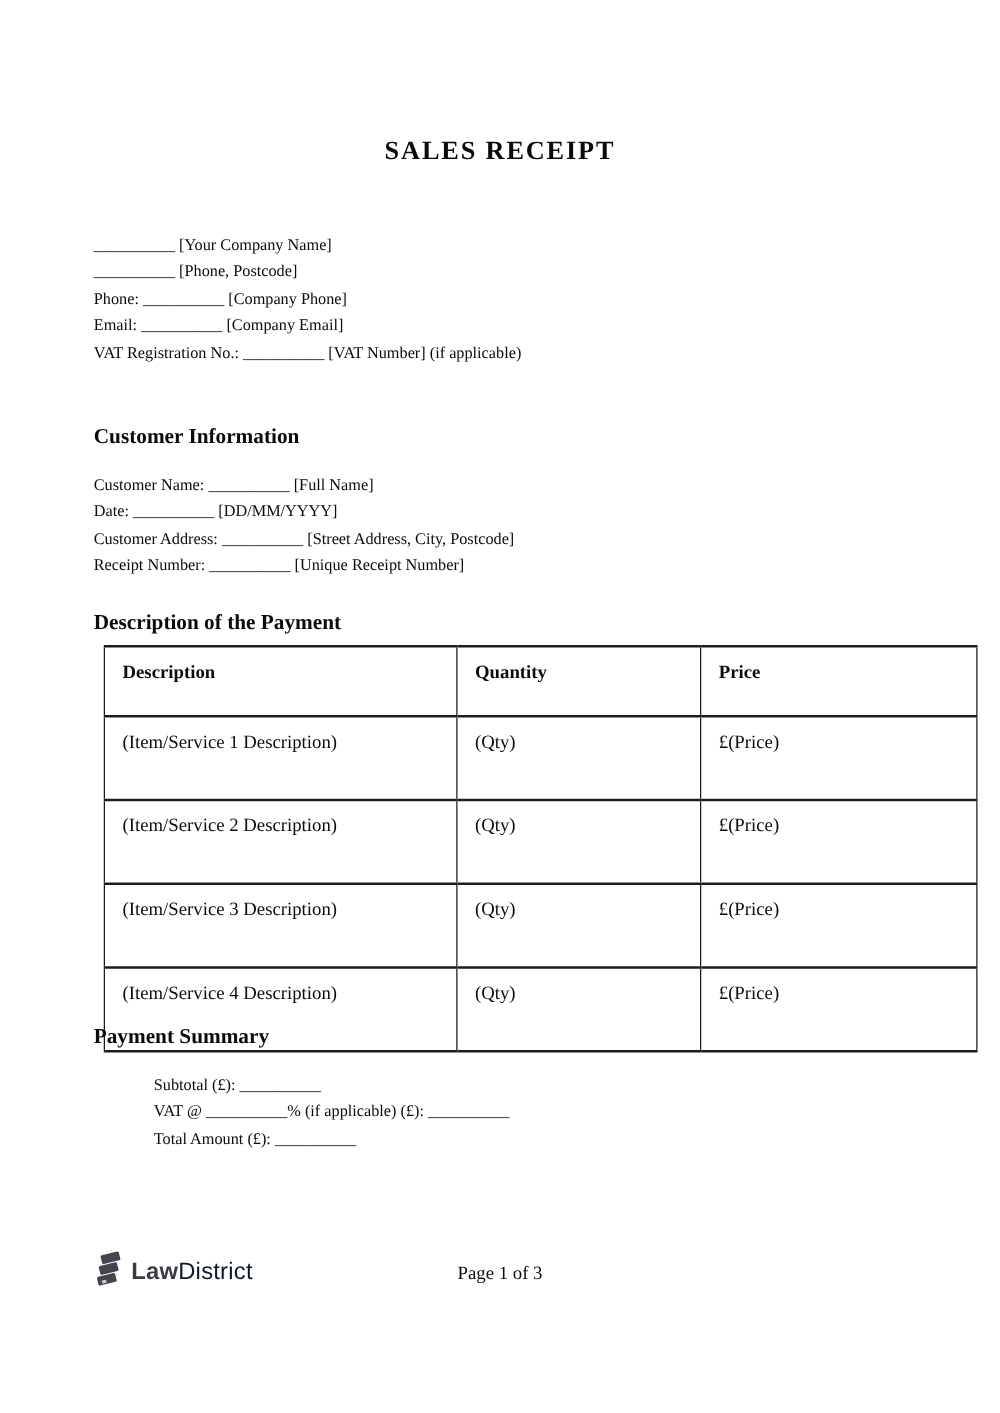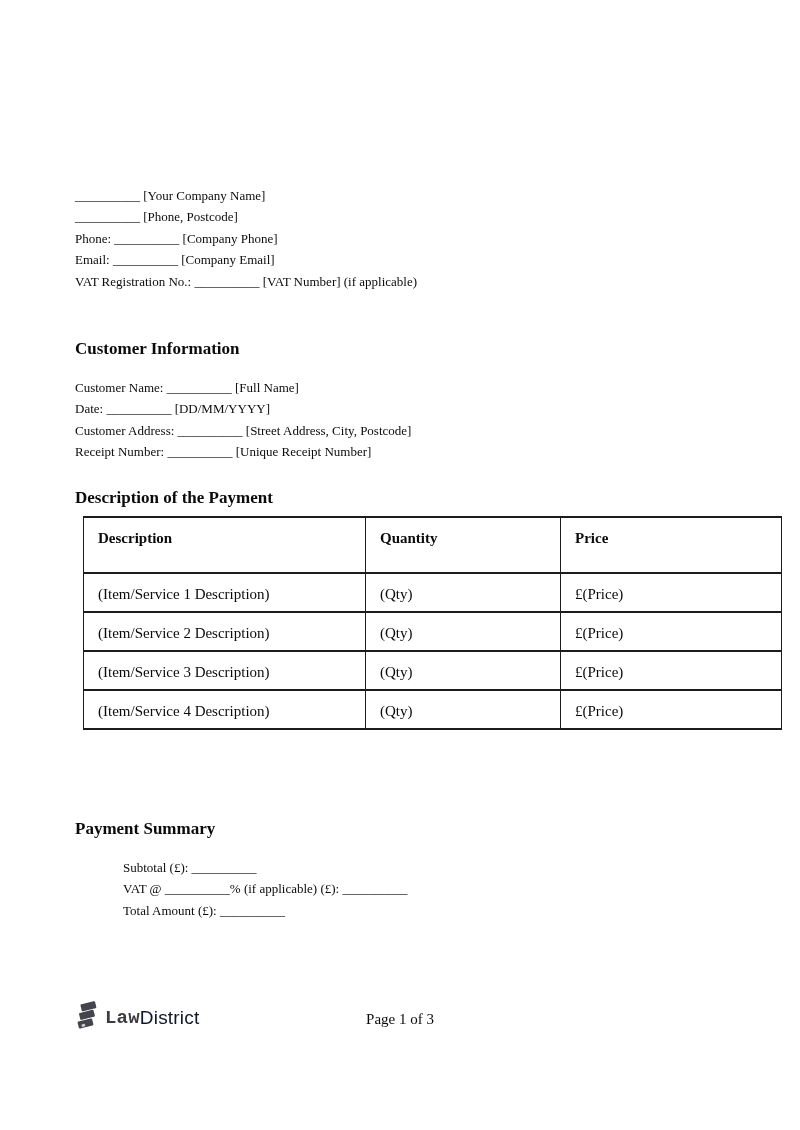--- a/index.html
+++ b/index.html
@@ -54,46 +54,47 @@
     padding: 12px 14px 8px 14px;
     text-align: left;
     font-weight: normal;
     overflow: hidden;
   }
   .payment-table th { font-weight: bold; }
   .payment-table .col-desc { width: 253px; }
   .payment-table .col-qty  { width: 166px; }
   .payment-table .col-price{ width: 192px; }
   .payment-table thead tr { height: 56px; }
-  .payment-table tbody tr { height: 39px; }
+  .payment-table tbody tr { height: 67px; }
 
   .footer-logo {
     left: 75px; top: 1001px;
     display: flex;
     align-items: center;
     font-family: "Liberation Sans", sans-serif;
     font-size: 19px;
     color: #3b3b42;
   }
   .footer-logo .logo-icon { margin-right: 4px; display: inline-block; }
-  .footer-logo .law { font-weight: bold; letter-spacing: 0.2px; font-family: Liberation Mono, monospace; }
+  .footer-logo .law { font-weight: bold; letter-spacing: 0.2px; }
   .footer-logo .district { font-weight: normal; color: #0f172a; letter-spacing: 0.2px; }
 
   .page-number {
     left: 0; right: 0; top: 1009px;
     text-align: center;
     font-size: 15px;
     line-height: 21px;
   }
 </style>
 </head>
 <body>
 
 <div class="page">
 
+  <div class="abs doc-title">SALES RECEIPT</div>
 
   <div class="abs body-block company-block">
     <div class="line">__________ [Your Company Name]</div>
     <div class="line">__________ [Phone, Postcode]</div>
     <div class="line">Phone: __________ [Company Phone]</div>
     <div class="line">Email: __________ [Company Email]</div>
     <div class="line">VAT Registration No.: __________ [VAT Number] (if applicable)</div>
   </div>
 
   <div class="abs section-heading customer-heading">Customer Information</div>

